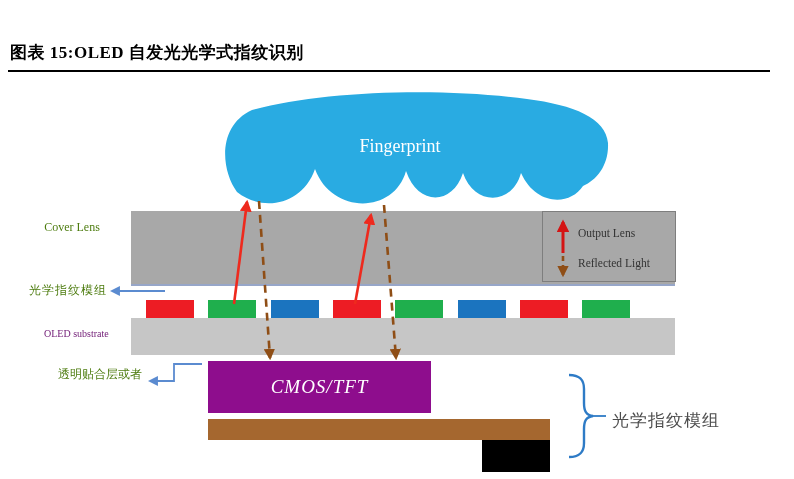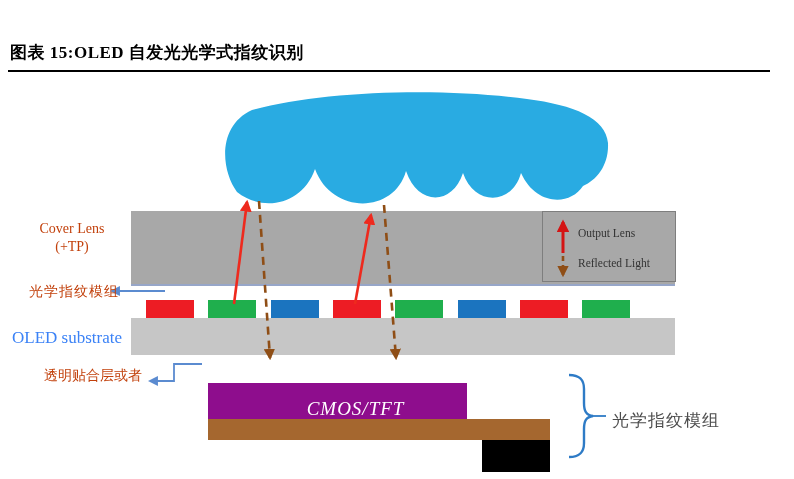--- a/index.html
+++ b/index.html
@@ -15,26 +15,26 @@
   .page-title{left:10px;top:7px;font-size:17px;font-weight:bold;color:#000;
         letter-spacing:0.5px;white-space:nowrap;}
   .title-underline{left:8px;top:36px;width:762px;height:2px;background:#000;}
   .cover-lens{left:131px;top:177px;width:544px;height:75px;background:var(--cover-gray);}
   .adhesive-line{left:131px;top:250px;width:544px;height:2px;background:#97A6C8;}
   .legend-box{left:542px;top:177px;width:134px;height:71px;background:var(--cover-gray);
         border:1px solid #7E7E7E;box-sizing:border-box;}
   .legend-label{color:#333;font-size:11.5px;white-space:nowrap;}
   .substrate{left:131px;top:284px;width:544px;height:37px;background:var(--sub-gray);}
   .pixel{position:absolute;top:266px;height:18px;width:48px;}
-  .cmos-box{left:208px;top:349px;width:223px;height:52px;background:var(--purple);
-        display:flex;align-items:center;justify-content:center;padding-left:36px;}
+  .cmos-box{left:208px;top:327px;width:223px;height:52px;background:var(--purple);
+        display:flex;align-items:center;justify-content:center;}
   .cmos-label{color:#fff;font-size:19px;font-style:italic;letter-spacing:1px;}
   .base-bar{left:208px;top:385px;width:342px;height:21px;background:var(--brown);}
   .black-box{left:482px;top:406px;width:68px;height:32px;background:var(--blk);}
-  .side-label{color:#c2410c;font-size:14px;line-height:1.3;}
+  .side-label{color:#4d7c0f;font-size:12px;line-height:1.3;}
   .fp-label{left:330px;top:102px;width:140px;text-align:center;color:#fff;font-size:18px;}
   .module-label{left:612px;top:375px;font-size:17px;color:#4D4D4D;letter-spacing:1px;}
   .watermark{right:5px;top:436px;font-size:23px;font-weight:bold;color:#fff;letter-spacing:1px;
         text-shadow:2px 2px 2px #8a8a8a,-1px -1px 2px #9b9b9b,1px -1px 2px #9b9b9b,-1px 1px 2px #9b9b9b;
         white-space:nowrap;}
   .footer-line{left:10px;top:471px;width:770px;height:1px;background:#2E2E2E;}
   svg.overlay{position:absolute;left:0;top:0;z-index:6;pointer-events:none;}
   .txt{z-index:7;}
   .layer1{z-index:2;} .layer2{z-index:3;}
 </style>
@@ -91,32 +91,32 @@
     <line x1="563" y1="222" x2="563" y2="241" style="stroke:var(--refl-brown)" stroke-width="2.6" stroke-dasharray="5 4" marker-end="url(#mBrown)"></line>
 
     <line x1="165" y1="257" x2="112" y2="257" style="stroke:var(--conn-blue)" stroke-width="1.8" marker-end="url(#mBlue)"></line>
     <path d="M202,330 L174,330 L174,347 L150,347" fill="none" style="stroke:var(--conn-blue)" stroke-width="1.8" marker-end="url(#mBlue)"></path>
 
     <path d="M569,341 C581,341 584,347 584,355 L584,369 C584,377 586,381 593,382
          C586,383 584,387 584,395 L584,409 C584,417 581,423 569,423" fill="none" style="stroke:var(--brace-blue)" stroke-width="2.4"></path>
     <line x1="593" y1="382" x2="606" y2="382" style="stroke:var(--brace-blue)" stroke-width="1.8"></line>
   </svg>
 
+  <div class="abs fp-label txt">Fingerprint</div>
 
   <div class="abs side-label txt" style="left:20px;top:186px;width:104px;text-align:center;">
     <div>Cover Lens</div>
-    <div>(+TP)</div>
   </div>
 
   <div class="abs legend-label txt" style="left:578px;top:193px;">Output Lens</div>
   <div class="abs legend-label txt" style="left:578px;top:223px;">Reflected Light</div>
 
   <div class="abs side-label txt" style="left:29px;top:249px;letter-spacing:1px;">光学指纹模组</div>
 
-  <div class="abs txt" style="left:12px;top:294px;font-size:17px;color:#3b82f6;">OLED substrate</div>
+  <div class="abs txt" style="left:44px;top:294px;font-size:10px;color:#701a75;">OLED substrate</div>
 
   <div class="abs side-label txt" style="left:22px;top:333px;width:120px;text-align:right;">
     <div>透明贴合层或者</div>
   </div>
 
   <div class="abs module-label txt">光学指纹模组</div>
 
   <div class="abs footer-line"></div>
 <div class="pixel" style="left: 146px; background: rgb(237, 28, 36);"></div>
     <div class="pixel" style="left: 208.3px; background: rgb(31, 175, 77);"></div>

